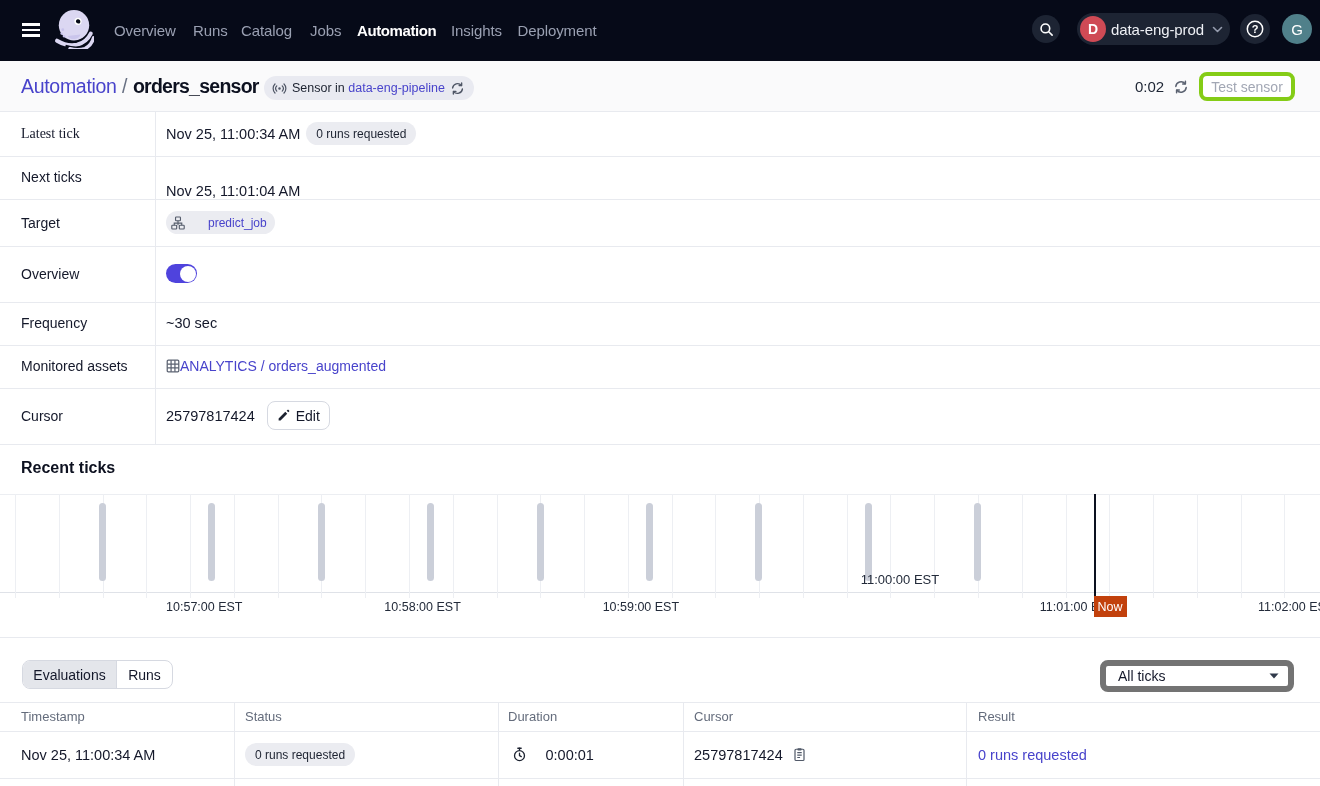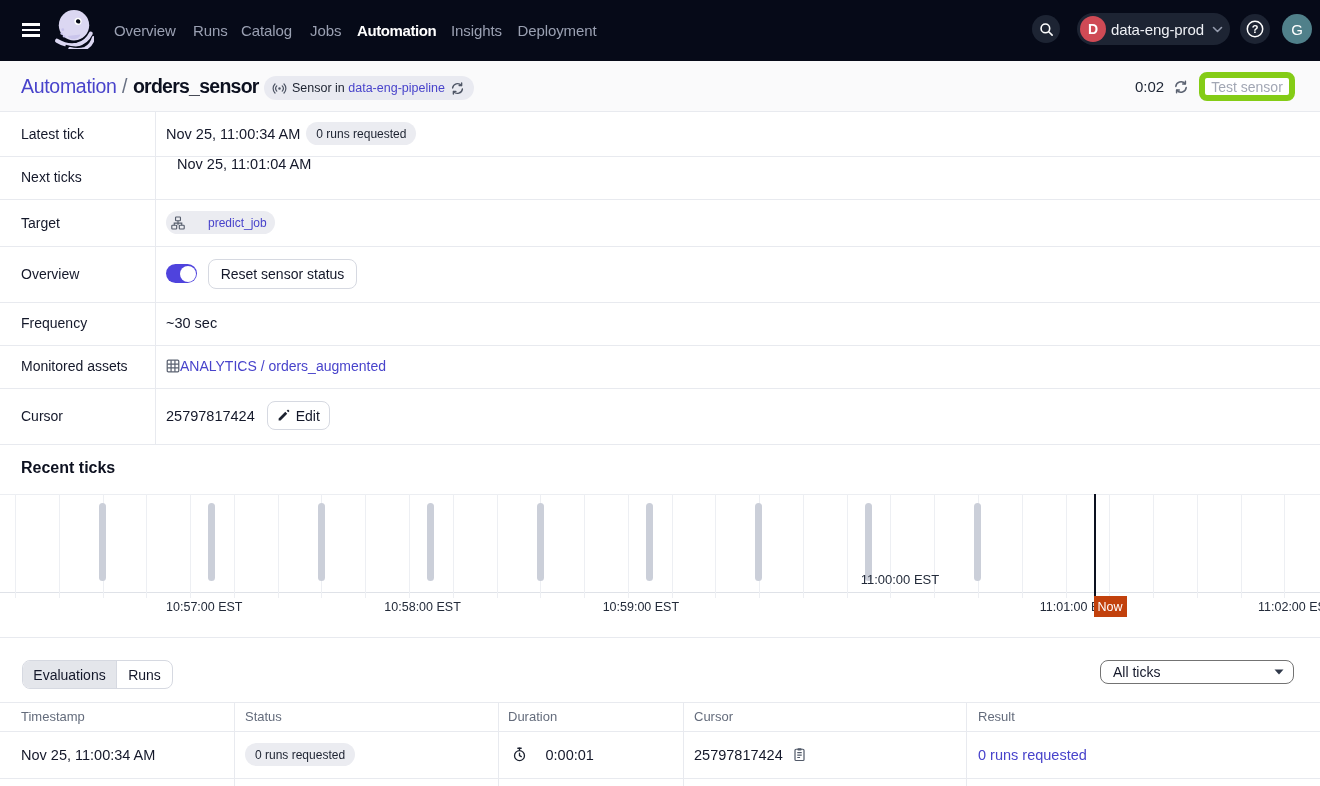--- a/index.html
+++ b/index.html
@@ -75,59 +75,58 @@
 </div>
 <div class="abs" style="left:1135px;top:61px;height:51px;display:flex;align-items:center;">
 <span style="font-size:15px;color:#1d2534;">0:02</span>
 <svg style="margin-left:9px;" width="16" height="16" viewBox="0 0 16 16" fill="none" stroke="#5a6170" stroke-width="1.5" stroke-linecap="round">
       <path d="M13.2 8.6a5.3 5.3 0 0 1-9.3 2.7"></path>
       <path d="M2.8 7.4a5.3 5.3 0 0 1 9.3-2.7"></path>
       <path d="M12.4 2.2v2.7h-2.7" stroke-linejoin="round"></path>
       <path d="M3.6 13.8v-2.7h2.7" stroke-linejoin="round"></path>
     </svg>
 </div>
-<div class="abs" style="left:1199px;top:72px;width:96px;height:29px;border-radius:8px;border:6px solid #84cc16;background:#fff;color:#a2a7b4;font-size:14px;display:flex;align-items:center;justify-content:center;">Test sensor</div>
+<div class="abs" style="left:1199px;top:72px;width:96px;height:29px;border-radius:8px;border:4px solid #84cc16;background:#fff;color:#a2a7b4;font-size:14px;display:flex;align-items:center;justify-content:center;">Test sensor</div>
 <div class="hline" style="top:155.5px;"></div>
-<div class="abs" style="left:21px;top:112px;height:43.5px;display:flex;align-items:center;font-size:14px;color:#14182a;">Latest tick</div>
+<div class="abs" style="left:21px;top:112px;height:43.5px;display:flex;align-items:center;font-size:14px;color:#14182a;font-family:Liberation Serif, serif;">Latest tick</div>
 <div class="hline" style="top:199px;"></div>
 <div class="abs" style="left:21px;top:155.5px;height:43.5px;display:flex;align-items:center;font-size:14px;color:#14182a;">Next ticks</div>
 <div class="hline" style="top:246px;"></div>
 <div class="abs" style="left:21px;top:199px;height:47px;display:flex;align-items:center;font-size:14px;color:#14182a;">Target</div>
 <div class="hline" style="top:301.5px;"></div>
 <div class="abs" style="left:21px;top:246px;height:55.5px;display:flex;align-items:center;font-size:14px;color:#14182a;">Overview</div>
 <div class="hline" style="top:344.5px;"></div>
 <div class="abs" style="left:21px;top:301.5px;height:43.0px;display:flex;align-items:center;font-size:14px;color:#14182a;">Frequency</div>
 <div class="hline" style="top:388px;"></div>
 <div class="abs" style="left:21px;top:344.5px;height:43.5px;display:flex;align-items:center;font-size:14px;color:#14182a;">Monitored assets</div>
 <div class="hline" style="top:443.5px;"></div>
 <div class="abs" style="left:21px;top:388px;height:55.5px;display:flex;align-items:center;font-size:14px;color:#14182a;">Cursor</div>
 <div class="vline" style="left:155px;top:112px;height:331.5px;"></div>
 <div class="abs" style="left:166px;top:112px;height:43.5px;display:flex;align-items:center;">
     <span style="font-size:14.5px;color:#14182a;">Nov 25, 11:00:34 AM</span>
 <span style="margin-left:6px;height:23px;padding:0 10px;border-radius:12px;background:#ebecf1;display:flex;align-items:center;font-size:12px;color:#1c2230;">0 runs requested</span>
   </div>
-<div class="abs" style="left:166px;top:155.5px;height:43.5px;display:flex;align-items:flex-start;margin-left:11px;">
+<div class="abs" style="left:166px;top:155.5px;height:43.5px;display:flex;align-items:flex-end;">
     <span style="font-size:14.5px;color:#14182a;">Nov 25, 11:01:04 AM</span>
   </div>
 <div class="abs" style="left:166px;top:199px;height:47px;display:flex;align-items:center;">
     <span style="height:23px;padding:0 8px 0 5px;border-radius:12px;background:#ebecf1;display:flex;align-items:center;gap:6px;">
 <svg width="14" height="14" viewBox="0 0 16 16" fill="none" stroke="#565d6c" stroke-width="1.3">
         <rect x="5.2" y="1.2" width="5.6" height="4.2" rx="0.8"></rect>
         <rect x="0.9" y="10.6" width="5.6" height="4.2" rx="0.8"></rect>
         <rect x="9.5" y="10.6" width="5.6" height="4.2" rx="0.8"></rect>
         <path d="M8 5.4v2.8M3.7 10.6V8.2h8.6v2.4M8 8.2v2.4"></path>
       </svg>
 <span style="font-size:12px;color:#4843cb;padding-left:17px;">predict_job</span>
     </span>
   </div>
 <div class="abs" style="left:166px;top:246px;height:55.5px;display:flex;align-items:center;">
     <span style="position:relative;width:31px;height:19px;border-radius:10px;background:#4F43DD;display:inline-block;">
       <span style="position:absolute;right:1.5px;top:1.5px;width:16px;height:16px;border-radius:50%;background:#fff;"></span>
     </span>
-<span style="margin-left:11px;width:149px;height:30px;border-radius:8px;border:1px solid #d6d9e1;background:#fff;display:flex;align-items:center;justify-content:center;font-size:14px;color:#14182a;">Reset sensor status</span>
   </div>
 <div class="abs" style="left:166px;top:301.5px;height:43.0px;display:flex;align-items:center;">
     <span style="font-size:14.5px;color:#14182a;">~30 sec</span>
   </div>
 <div class="abs" style="left:166px;top:344.5px;height:43.5px;display:flex;align-items:center;">
     <svg width="14" height="14" viewBox="0 0 16 16" fill="none" stroke="#5b6271" stroke-width="1.4">
       <rect x="1.4" y="1.4" width="13.2" height="13.2" rx="1.2"></rect>
       <path d="M1.4 5.8h13.2M1.4 10.2h13.2M5.8 1.4v13.2M10.2 1.4v13.2"></path>
     </svg>
 <span style="margin-left:0;font-size:14px;color:#4843cb;">ANALYTICS / orders_augmented</span>
@@ -189,21 +188,21 @@
 <div class="abs" style="left:342.6px;top:600px;width:160px;text-align:center;font-size:12.5px;color:#232b3a;">10:58:00 EST</div>
 <div class="abs" style="left:560.9px;top:600px;width:160px;text-align:center;font-size:12.5px;color:#232b3a;">10:59:00 EST</div>
 <div class="abs" style="left:779.2px;top:572px;width:160px;text-align:right;font-size:13px;color:#232b3a;">11:00:00 EST</div>
 <div class="abs" style="left:997.5px;top:600px;width:160px;text-align:center;font-size:12.5px;color:#232b3a;">11:01:00 EST</div>
 <div class="abs" style="left:1215.8px;top:600px;width:160px;text-align:center;font-size:12.5px;color:#232b3a;">11:02:00 EST</div>
 <div class="hline" style="top:637px;"></div>
 <div class="abs" style="left:22px;top:660px;height:29px;display:flex;border:1px solid #d6d9e1;border-radius:8px;overflow:hidden;background:#fff;">
 <div style="width:94px;background:#e4e6eb;display:flex;align-items:center;justify-content:center;font-size:14px;color:#14182a;border-right:1px solid #d6d9e1;">Evaluations</div>
 <div style="width:55px;display:flex;align-items:center;justify-content:center;font-size:14px;color:#14182a;">Runs</div>
 </div>
-<div class="abs" style="left:1100px;top:660px;width:194px;height:24px;border:1px solid #737373;border-radius:8px;background:#fff;display:flex;align-items:center;">
+<div class="abs" style="left:1100px;top:660px;width:194px;height:32px;border:6px solid #737373;border-radius:8px;background:#fff;display:flex;align-items:center;">
 <span style="margin-left:12px;font-size:14px;color:#14182a;">All ticks</span>
 <svg style="position:absolute;right:9px;" width="10" height="6" viewBox="0 0 10 6">
       <path d="M0.5 0.5L5 5.5L9.5 0.5z" fill="#30394a"></path>
     </svg>
 </div>
 <div class="hline" style="top:701.5px;"></div>
 <div class="hline" style="top:731.3px;"></div>
 <div class="abs" style="left:21px;top:701.5px;height:29.8px;display:flex;align-items:center;font-size:13px;color:#646c7c;">Timestamp</div>
 <div class="abs" style="left:245px;top:701.5px;height:29.8px;display:flex;align-items:center;font-size:13px;color:#646c7c;">Status</div>
 <div class="abs" style="left:508px;top:701.5px;height:29.8px;display:flex;align-items:center;font-size:13px;color:#646c7c;">Duration</div>

